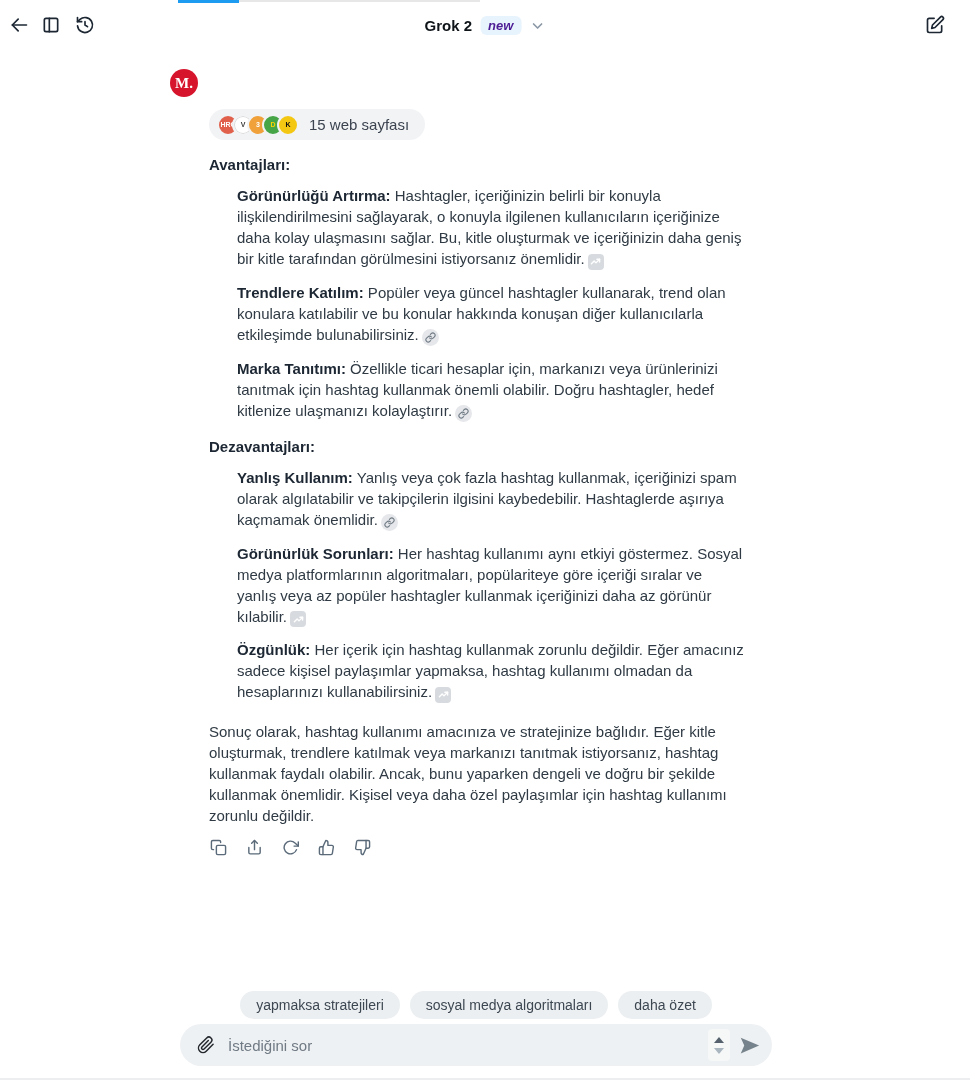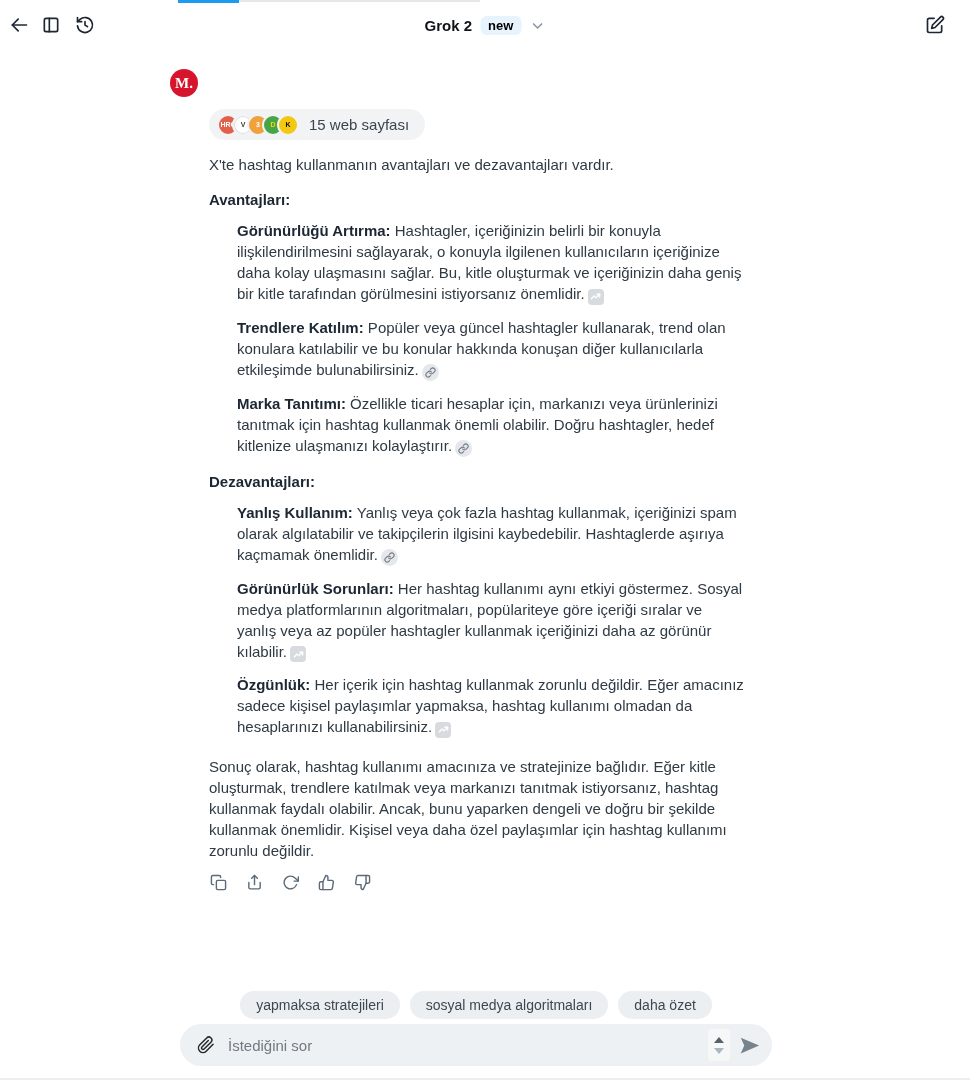--- a/index.html
+++ b/index.html
@@ -18,21 +18,21 @@
   
   .header { position:absolute; top:0; left:0; width:970px; height:50px; }
   .hicon { position:absolute; top:13px; width:24px; height:24px; display:flex; align-items:center; justify-content:center; color:#1c2733; cursor:pointer; }
   .hicon svg { width:20px; height:20px; }
   .back-btn { left:7px; }
   .panel-btn { left:39px; }
   .history-btn { left:73px; }
   .compose-btn { left:923px; }
   .model-selector { position:absolute; top:16px; left:50%; transform:translateX(-50%); display:flex; align-items:center; gap:8px; cursor:pointer; }
   .model-title { font-size:15px; font-weight:700; color:#0f1419; }
-  .model-badge { background:#e8f4fd; color:#000000; font-size:13px; font-weight:700; padding:2px 8px; border-radius:6px; }
+  .model-badge { background:#e8f4fd; color:#4c1d95; font-size:13px; font-weight:700; padding:2px 8px; border-radius:6px;font-style:italic; }
   .model-chevron { color:#8b98a5; display:flex; }
   .model-chevron svg { width:16px; height:16px; }
 
   
   .main { position:absolute; left:170px; top:56px; width:602px; }
   .question-row { display:flex; align-items:flex-start; gap:11px; margin-top:7px; }
   .avatar { width:28px; height:28px; border-radius:50%; background:#d6152c; color:#ffffff; flex:0 0 28px;
             display:flex; align-items:center; justify-content:center; margin-top:6px;
             font-family:"Liberation Serif", serif; font-weight:700; font-size:15px; }
   .question-text { font-size:23px; line-height:34px; color:#0f1419; max-width:540px; }
@@ -140,21 +140,20 @@
       <span class="favicon" style="background:#e0604b;color:#ffffff">HRC</span>
       <span class="favicon" style="background:#ffffff;color:#3a3a3a;border:2px solid #f1f3f5;box-shadow:inset 0 0 0 1px #d9d9d9">V</span>
       <span class="favicon" style="background:#f0a13a;color:#ffffff">3</span>
       <span class="favicon" style="background:#46a546;color:#ffd400">D</span>
       <span class="favicon" style="background:#f4c712;color:#111111">K</span>
     </span>
     <span class="sources-label">15 web sayfası</span>
   </div>
 
   <div class="answer">
-    <p class="intro">X'te hashtag kullanmanın avantajları ve dezavantajları vardır.</p>
 
     <div class="sec-heading">Avantajları:</div>
 
     <div class="item">
       <span class="item-title">Görünürlüğü Artırma:</span><span> Hashtagler, içeriğinizin belirli bir konuyla ilişkilendirilmesini sağlayarak, o konuyla ilgilenen kullanıcıların içeriğinize daha kolay ulaşmasını sağlar. Bu, kitle oluşturmak ve içeriğinizin daha geniş bir kitle tarafından görülmesini istiyorsanız önemlidir.</span><span class="cite chart">
           <span class="ic ic-chart">
             <svg viewBox="0 0 24 24" fill="none" stroke="currentColor" stroke-width="3" stroke-linecap="round" stroke-linejoin="round">
               <polyline points="3 17 9 11 13 15 21 7"></polyline>
               <polyline points="15 7 21 7 21 13"></polyline>
             </svg>

